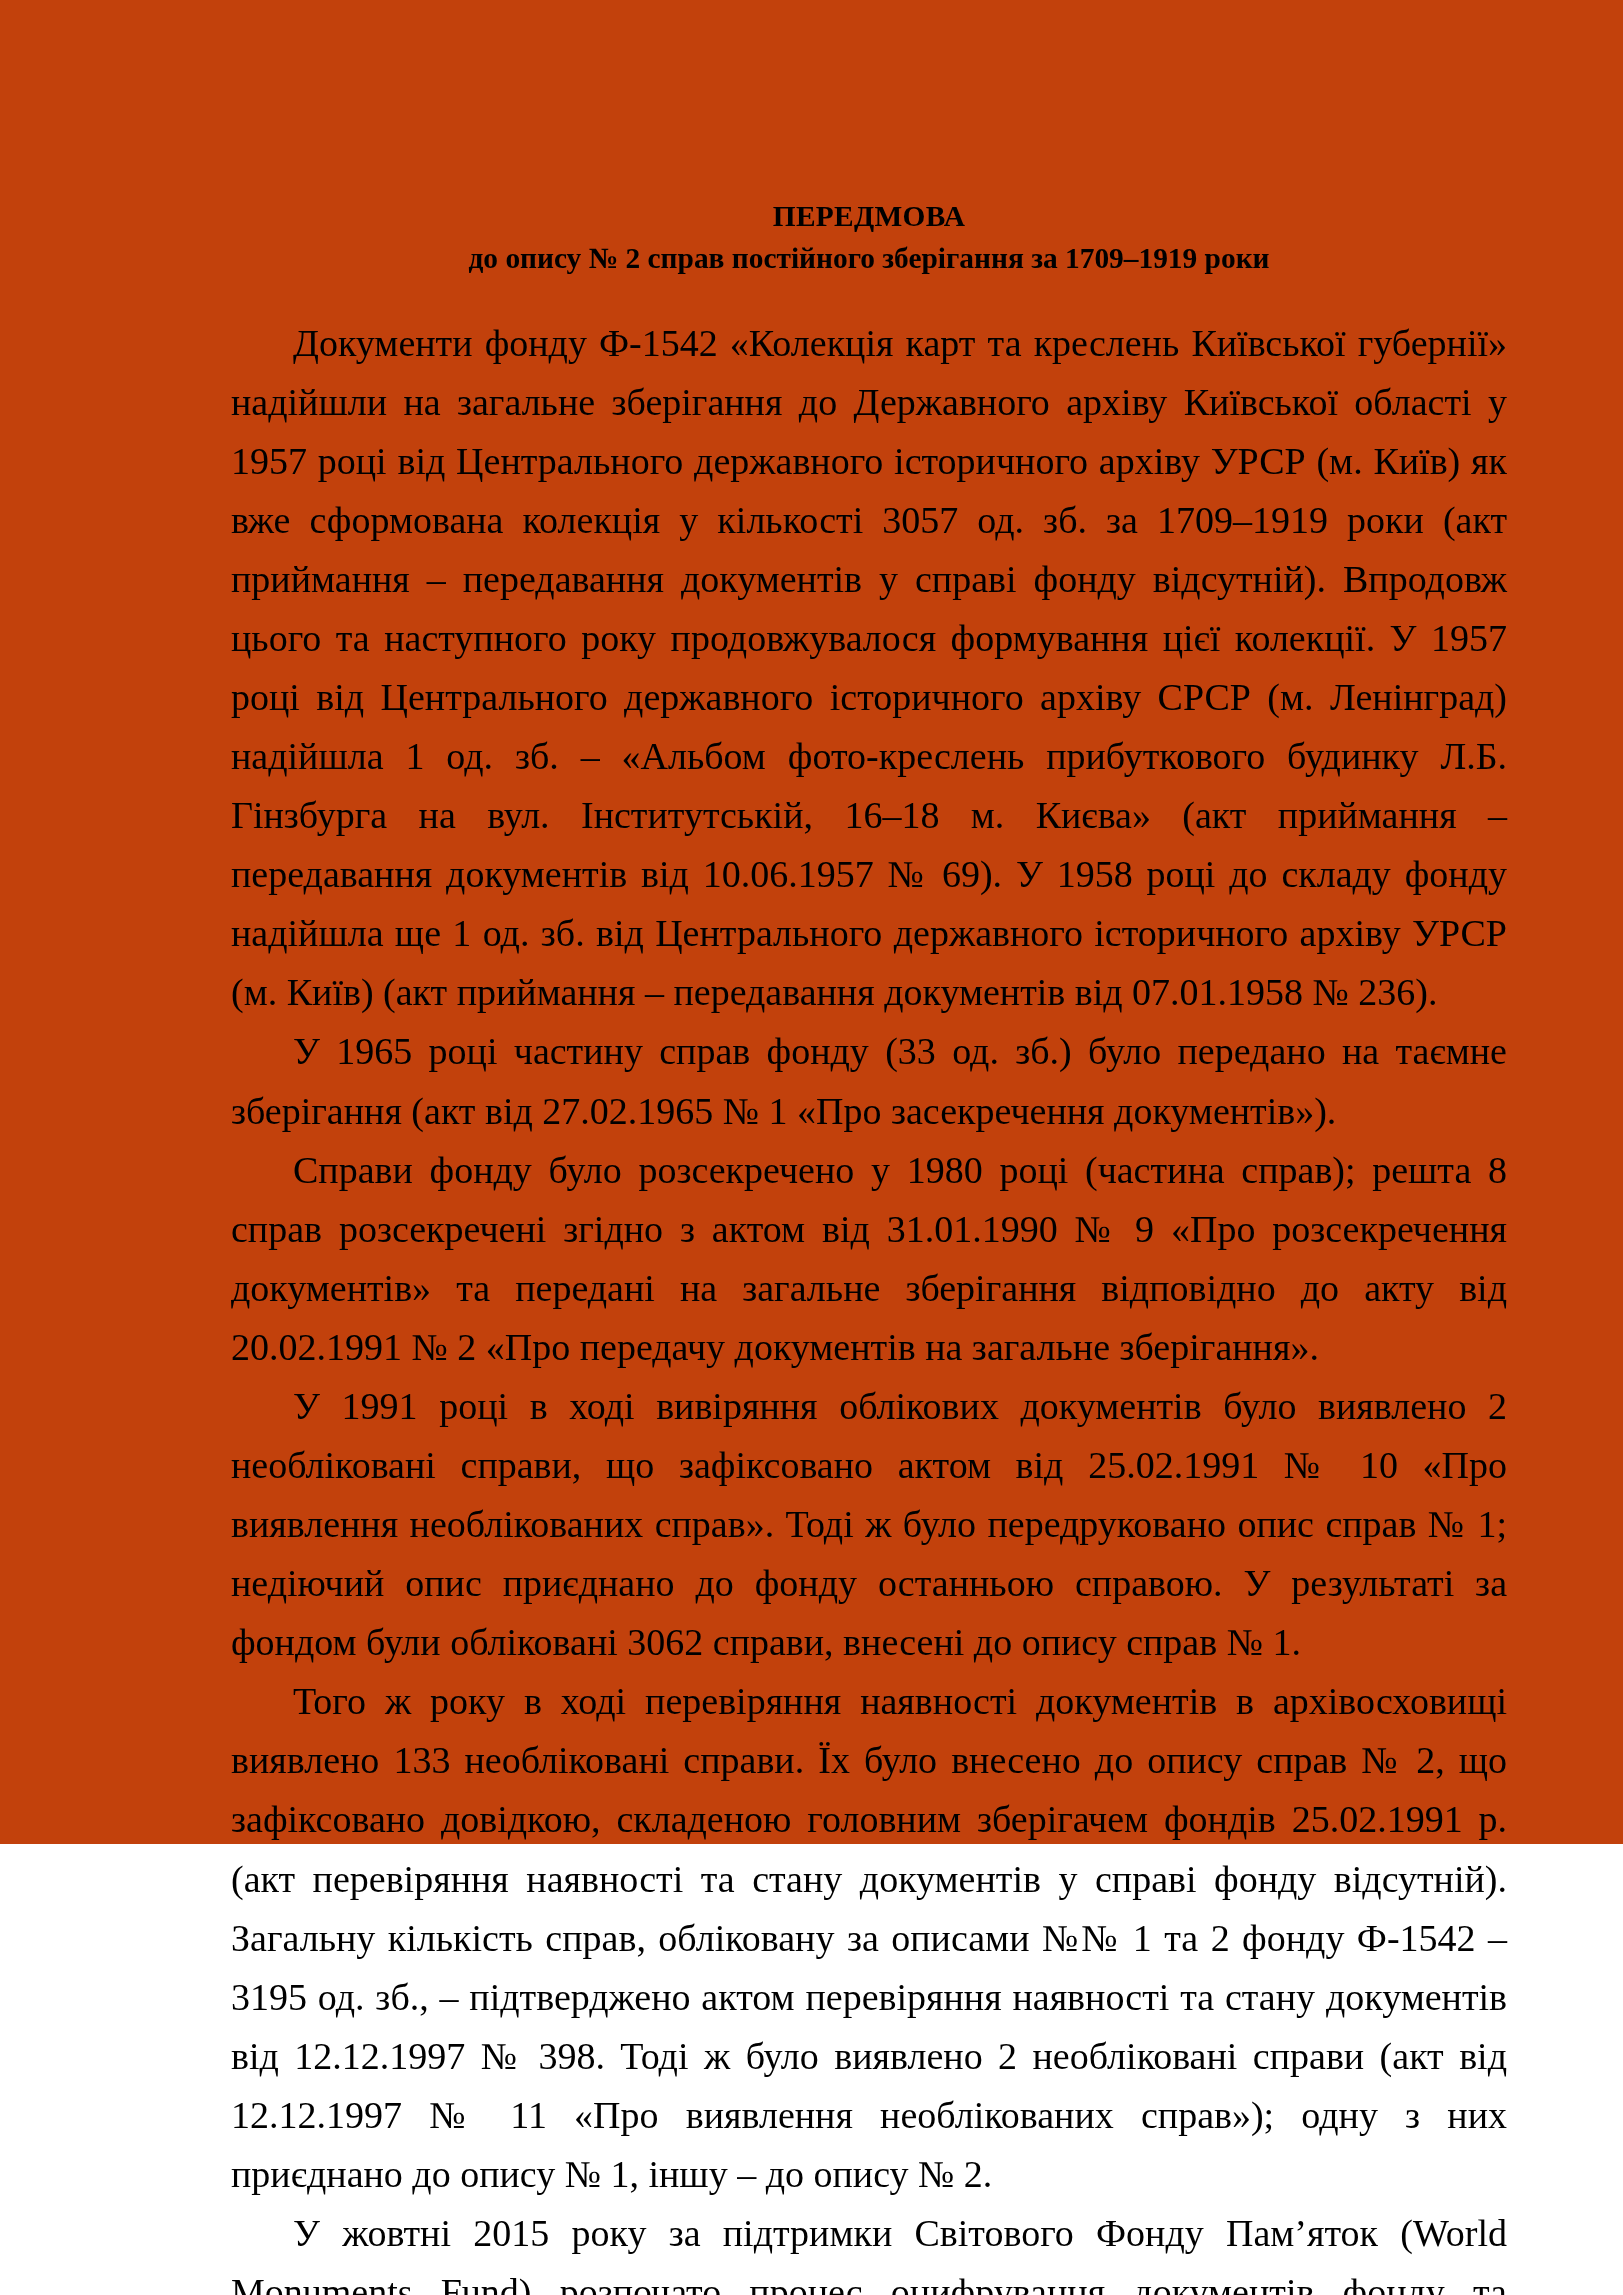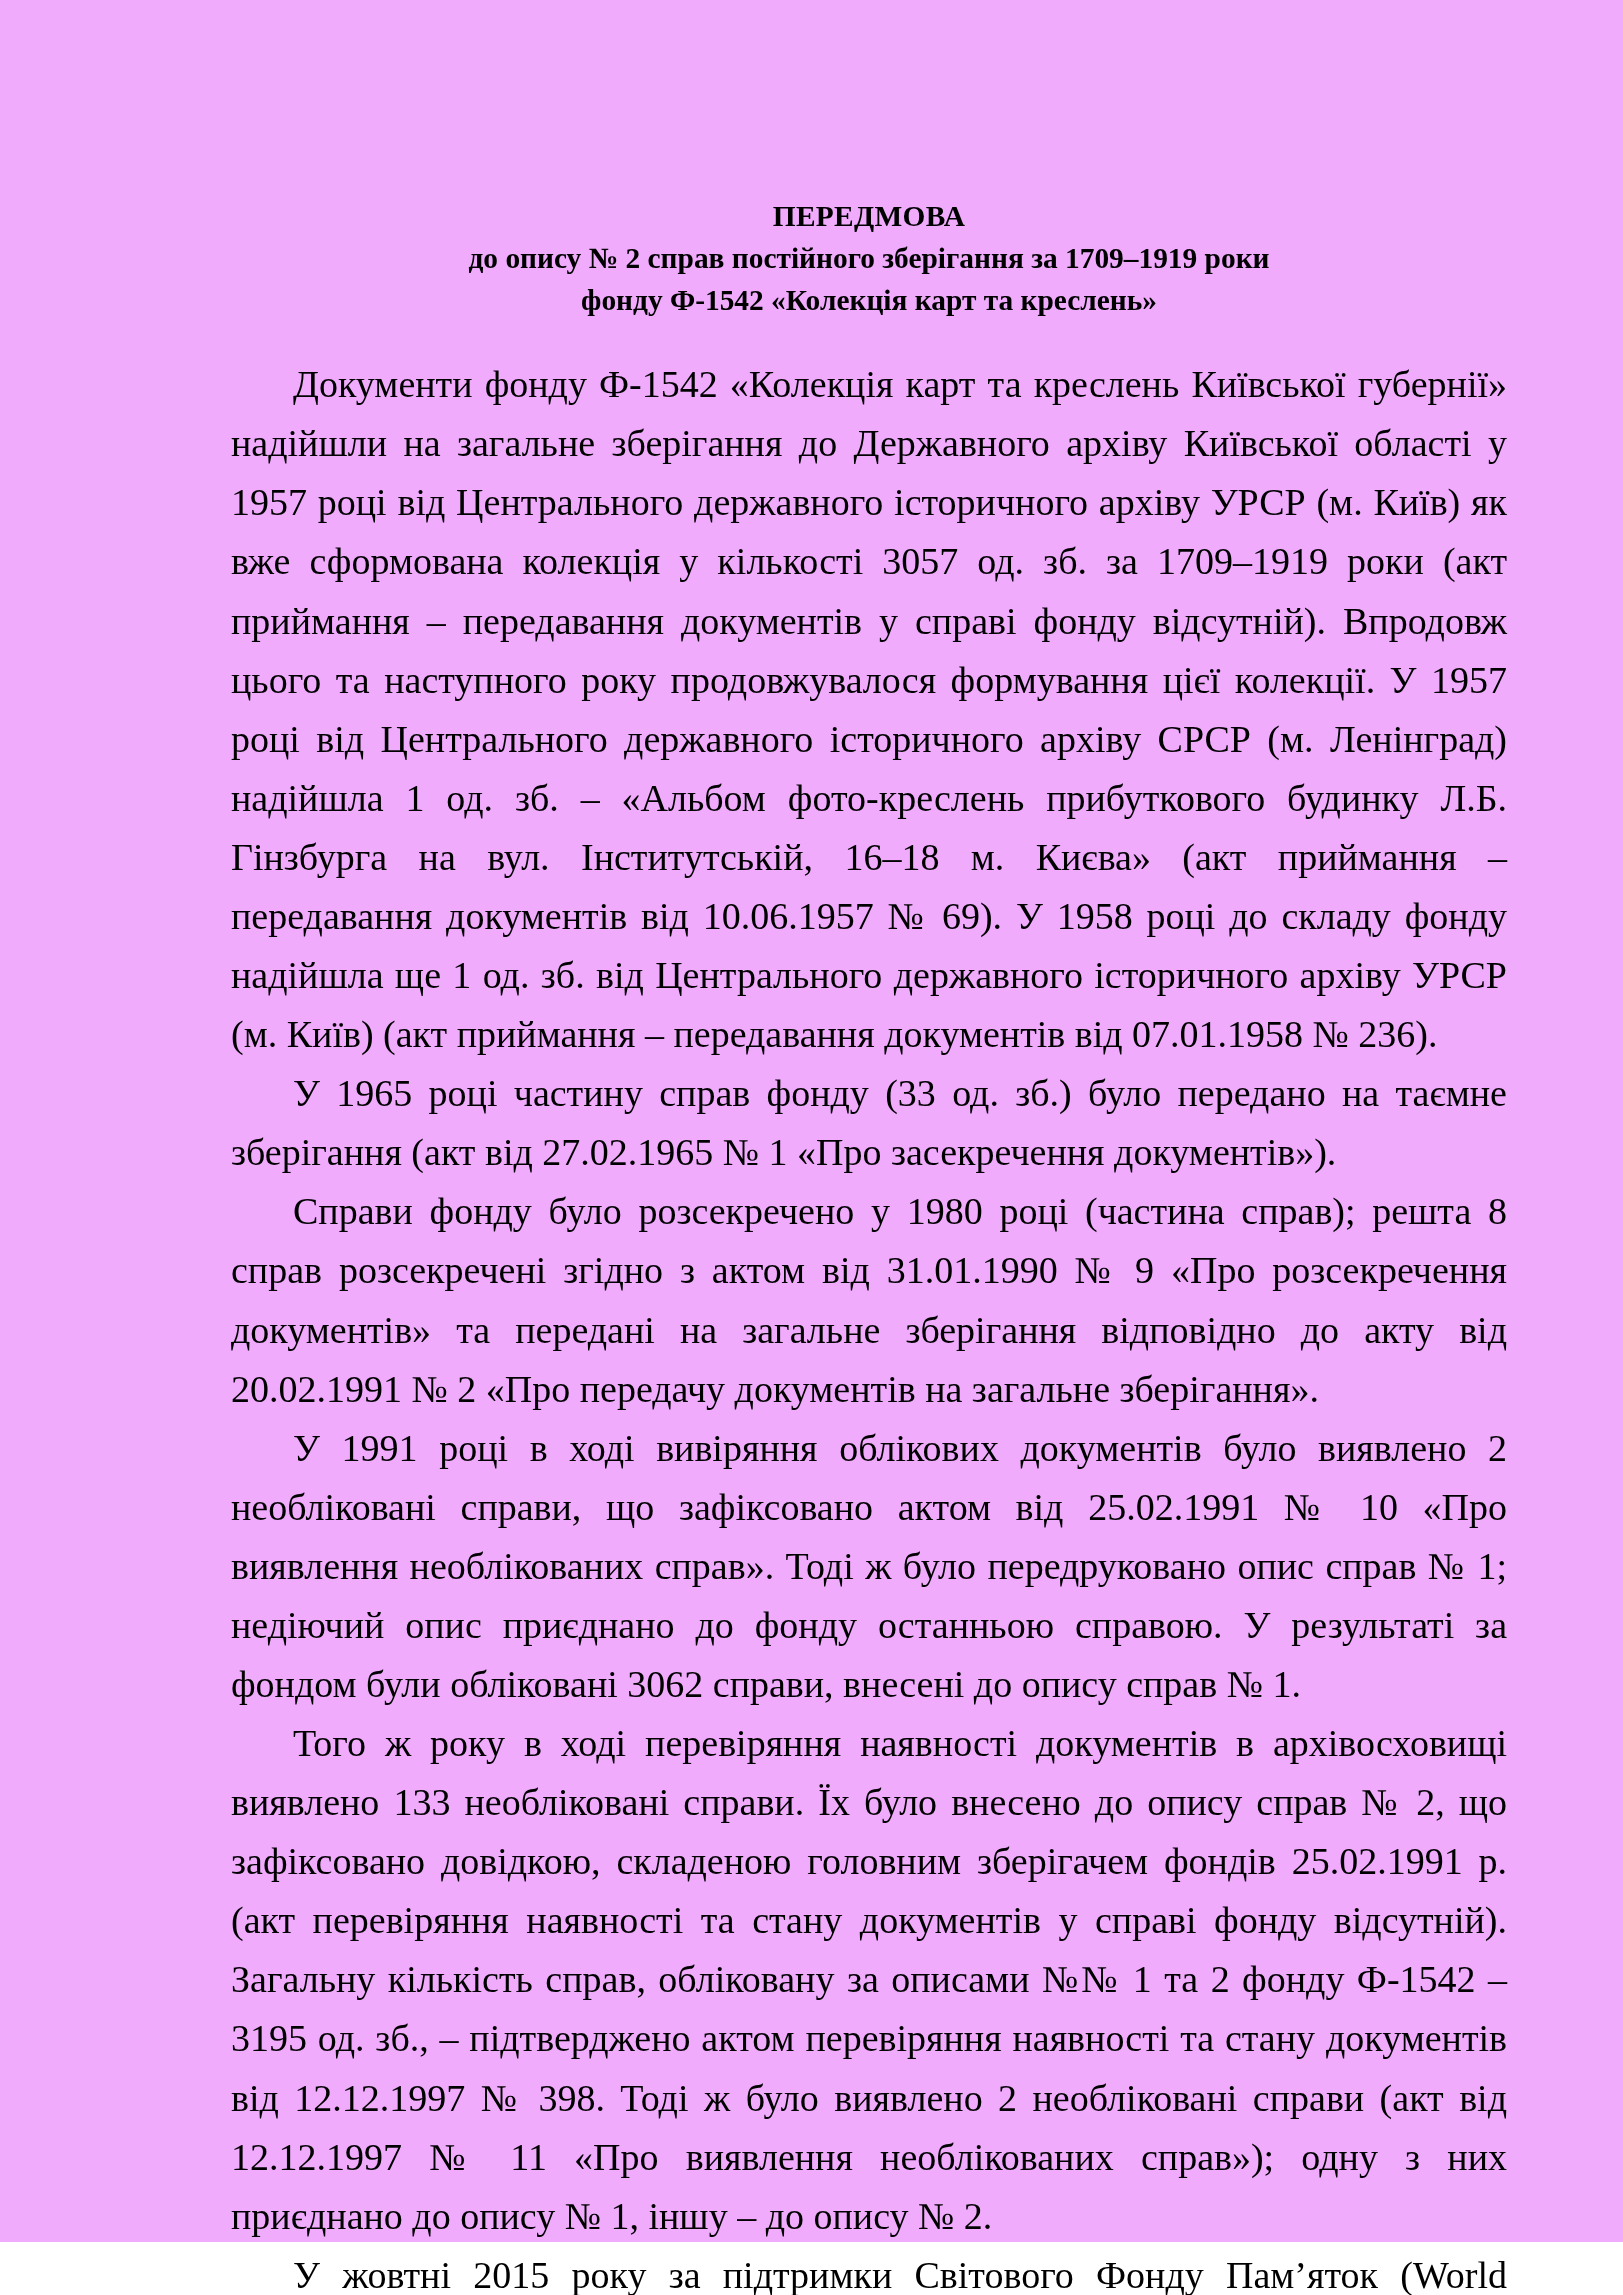--- a/index.html
+++ b/index.html
@@ -13,22 +13,22 @@
     height: 2295px;
     overflow: hidden;
     font-family: "Liberation Serif", "DejaVu Serif", serif;
     color: #000000;
     -webkit-font-smoothing: antialiased;
   }
 
   .page {
     position: relative;
     width: 1623px;
-    height: 2242px;
-    background: #f0abfc;
+    height: 1844px;
+    background: #c2410c;
     box-sizing: border-box;
   }
 
   .content {
     position: absolute;
     left: 231px;
     top: 196px;
     width: 1276px;   
   }
 
@@ -69,21 +69,20 @@
 </style>
 </head>
 <body>
 
 <div class="page">
   <div class="content">
 
     <div class="heading">
       <span class="hline hline-1">ПЕРЕДМОВА</span>
       <span class="hline hline-2">до опису № 2 справ постійного зберігання за 1709–1919 роки</span>
-      <span class="hline hline-3">фонду Ф-1542 «Колекція карт та креслень»</span>
     </div>
 
     <div class="body-text">
       <p>Документи фонду Ф-1542 «Колекція карт та креслень Київської губернії» надійшли на загальне зберігання до Державного архіву Київської області у 1957 році від Центрального державного історичного архіву УРСР (м. Київ) як вже сформована колекція у кількості 3057 од. зб. за 1709–1919 роки (акт приймання – передавання документів у справі фонду відсутній). Впродовж цього та наступного року продовжувалося формування цієї колекції. У 1957 році від Центрального державного історичного архіву СРСР (м. Ленінград) надійшла 1 од. зб. – «Альбом фото-креслень прибуткового будинку Л.Б. Гінзбурга на вул. Інститутській, 16–18 м. Києва» (акт приймання – передавання документів від 10.06.1957 № 69). У 1958 році до складу фонду надійшла ще 1 од. зб. від Центрального державного історичного архіву УРСР (м. Київ) (акт приймання – передавання документів від 07.01.1958 № 236).</p>
       <p class="last-line-left">У 1965 році частину справ фонду (33 од. зб.) було передано на таємне зберігання (акт від 27.02.1965 № 1 «Про засекречення документів»).</p>
       <p class="last-line-left">Справи фонду було розсекречено у 1980 році (частина справ); решта 8 справ розсекречені згідно з актом від 31.01.1990 № 9 «Про розсекречення документів» та передані на загальне зберігання відповідно до акту від 20.02.1991 № 2 «Про передачу документів на загальне зберігання».</p>
       <p class="last-line-left">У 1991 році в ході вивіряння облікових документів було виявлено 2 необліковані справи, що зафіксовано актом від 25.02.1991 № 10 «Про виявлення необлікованих справ». Тоді ж було передруковано опис справ № 1; недіючий опис приєднано до фонду останньою справою. У результаті за фондом були обліковані 3062 справи, внесені до опису справ № 1.</p>
       <p class="last-line-left">Того ж року в ході перевіряння наявності документів в архівосховищі виявлено 133 необліковані справи. Їх було внесено до опису справ № 2, що зафіксовано довідкою, складеною головним зберігачем фондів 25.02.1991 р. (акт перевіряння наявності та стану документів у справі фонду відсутній). Загальну кількість справ, обліковану за описами №№ 1 та 2 фонду Ф-1542 – 3195 од. зб., – підтверджено актом перевіряння наявності та стану документів від 12.12.1997 № 398. Тоді ж було виявлено 2 необліковані справи (акт від 12.12.1997 № 11 «Про виявлення необлікованих справ»); одну з них приєднано до опису № 1, іншу – до опису № 2.</p>
       <p>У жовтні 2015 року за підтримки Світового Фонду Пам’яток (World Monuments Fund) розпочато процес оцифрування документів фонду та створення</p>
     </div>

